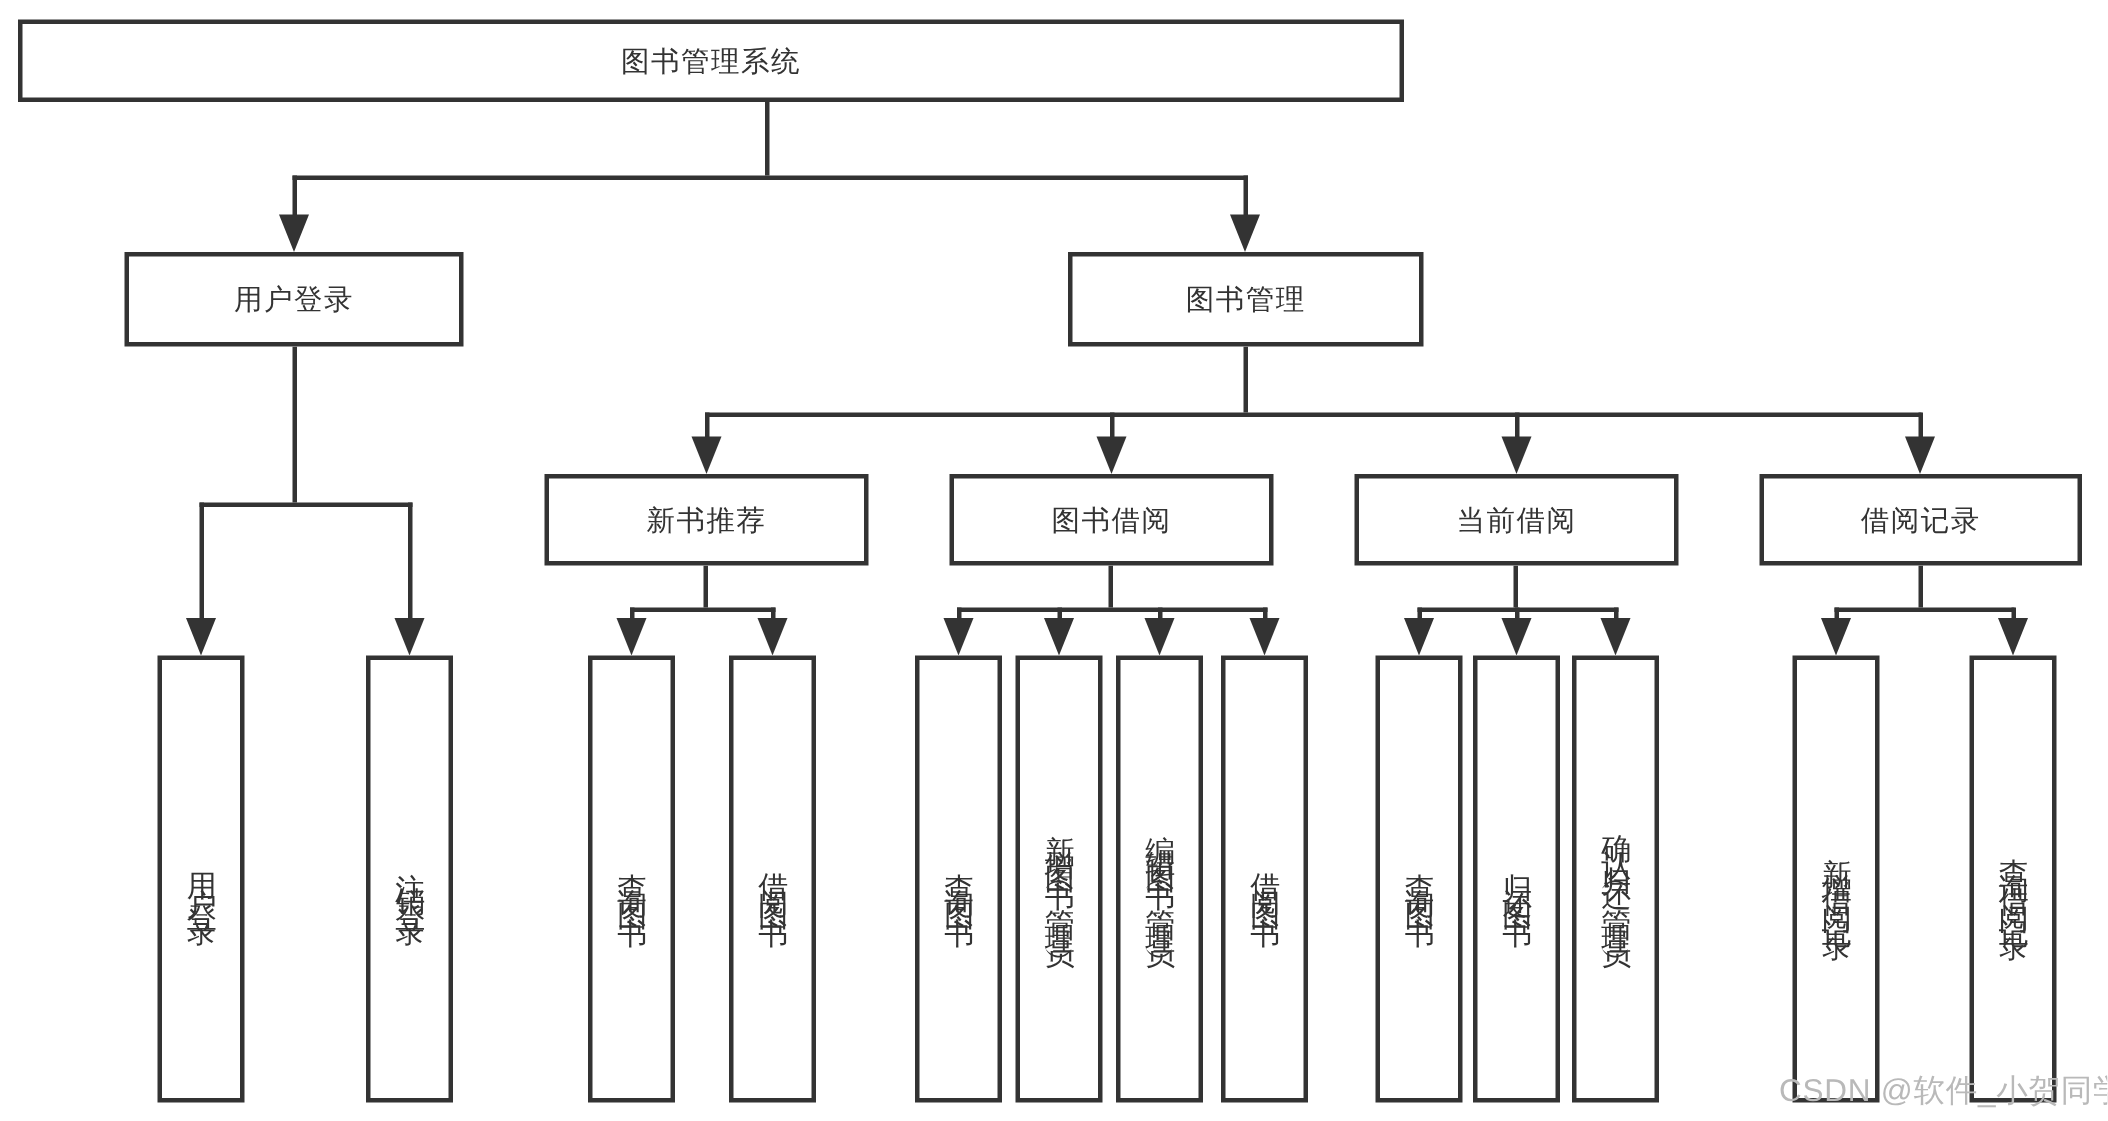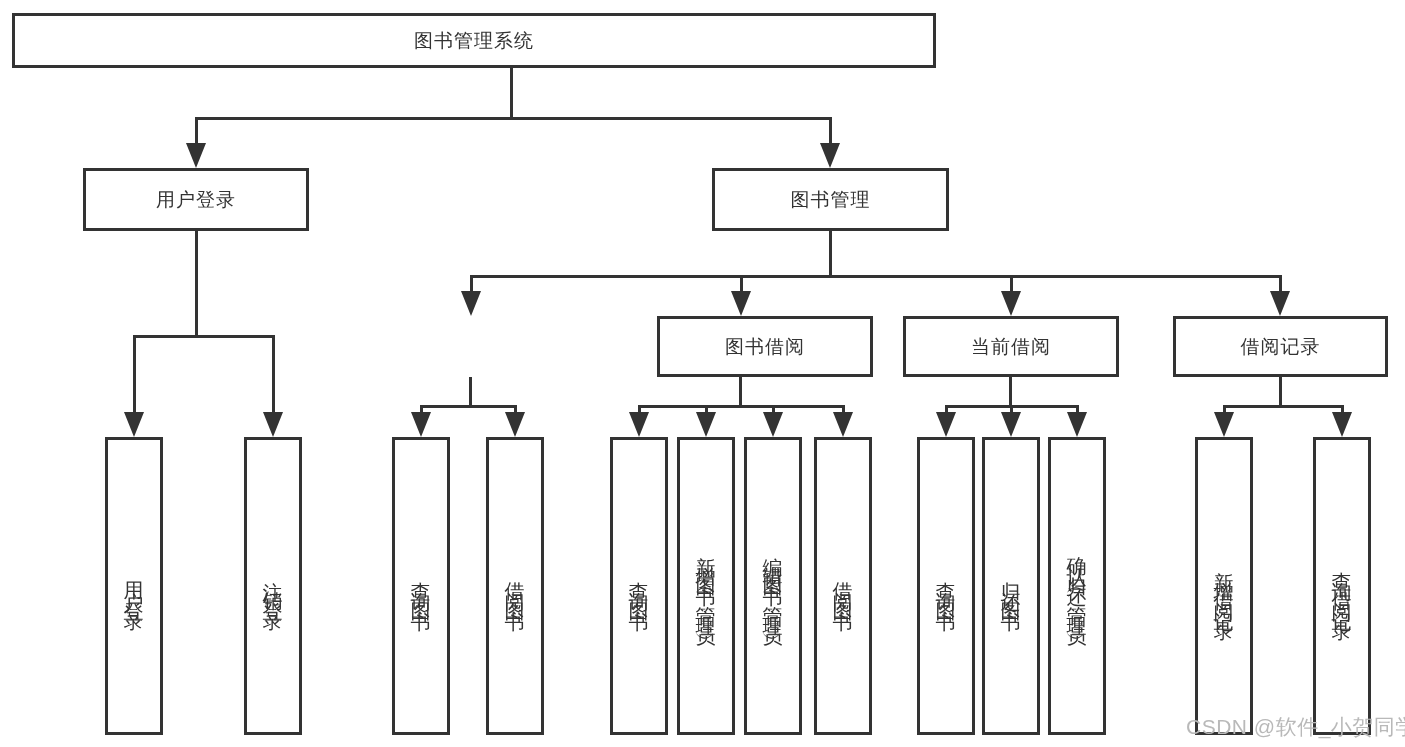--- a/index.html
+++ b/index.html
@@ -69,21 +69,24 @@
   <div class="hline" style="left:470px; top:275px; width:811px;"></div>
   <div class="vline" style="left:470px;  top:275px; height:18px;"></div>
   <div class="arrow" style="left:461px;  top:291px;"></div>
   <div class="vline" style="left:740px;  top:275px; height:18px;"></div>
   <div class="arrow" style="left:731px;  top:291px;"></div>
   <div class="vline" style="left:1010px; top:275px; height:18px;"></div>
   <div class="arrow" style="left:1001px; top:291px;"></div>
   <div class="vline" style="left:1279px; top:275px; height:18px;"></div>
   <div class="arrow" style="left:1270px; top:291px;"></div>
 
-  <div class="box" style="left:633px; top:316px; width:216px; height:61px;margin-left:24px;">
+  <div class="box" style="left:363px; top:316px; width:216px; height:61px;">
+    <span>新书推荐</span>
+  </div>
+  <div class="box" style="left:633px; top:316px; width:216px; height:61px;">
     <span>图书借阅</span>
   </div>
   <div class="box" style="left:903px; top:316px; width:216px; height:61px;">
     <span>当前借阅</span>
   </div>
   <div class="box" style="left:1173px; top:316px; width:215px; height:61px;align-items:center;">
     <span>借阅记录</span>
   </div>
 
   <div class="vline" style="left:469px; top:377px; height:28px;"></div>

